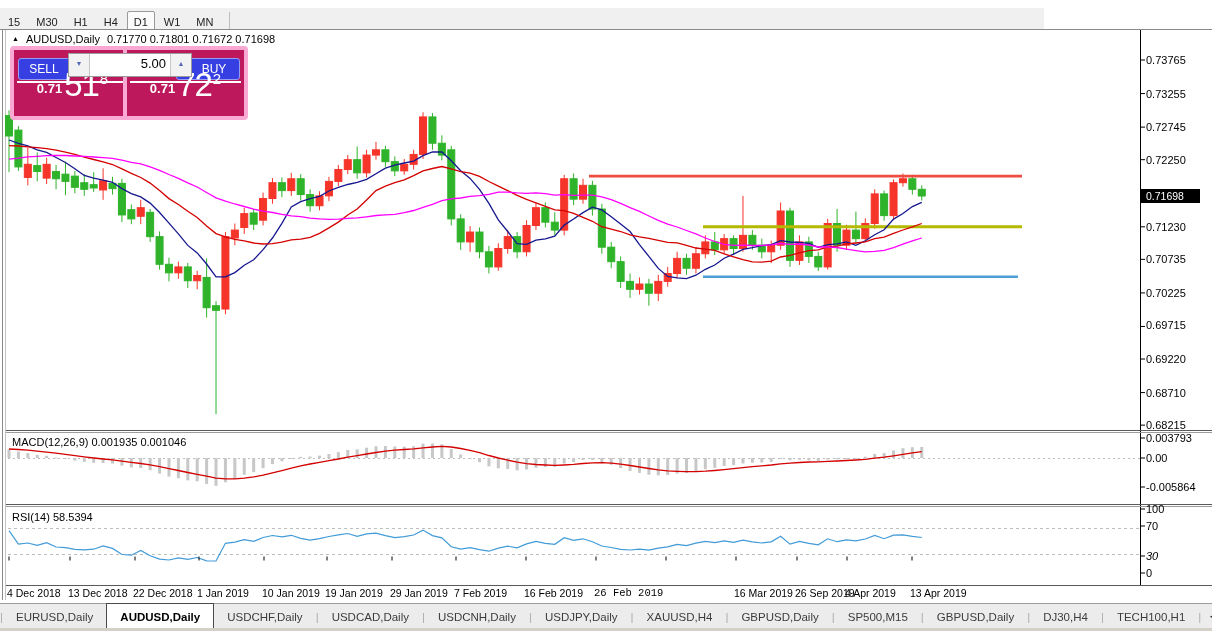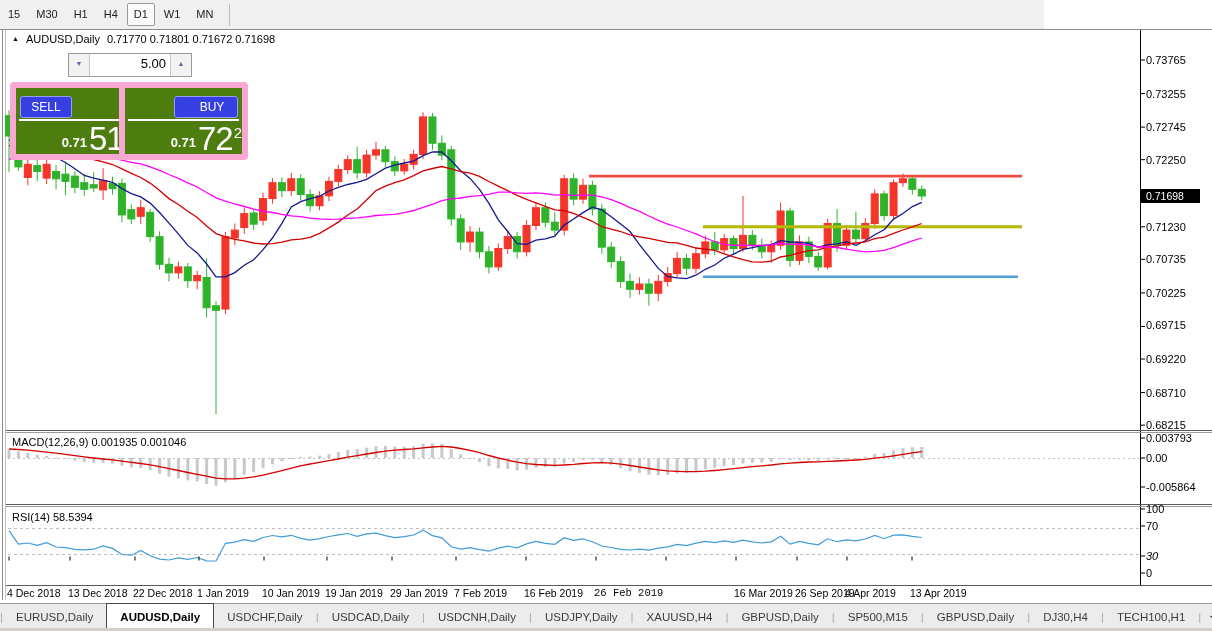--- a/index.html
+++ b/index.html
@@ -1,44 +1,44 @@
 <!DOCTYPE html>
 <html><head>
 <meta charset="utf-8">
 <style>
   html,body{margin:0;padding:0;background:#fff;}
   #app{position:relative;width:1212px;height:631px;overflow:hidden;background:#fff;
        font-family:"Liberation Sans","DejaVu Sans",sans-serif;-webkit-font-smoothing:antialiased;}
   
-  #toolbar{position:absolute;left:0;top:0;width:1044px;height:29px;background:#f0f0f0;
+  #toolbar{position:absolute;left:0;top:8px;width:1044px;height:29px;background:#f0f0f0;
            border-bottom:1px solid #b6b6b6;display:flex;align-items:center;}
   .tf-btn{height:21px;line-height:21px;padding:0 6px;margin:0 1px;font-size:11px;color:#222;
           text-align:center;border:1px solid transparent;border-radius:2px;}
   .tf-btn.active{background:#fbfbfb;border:1px solid #9a9a9a;}
   .tf-sep{width:1px;height:22px;background:#bdbdbd;margin:0 6px 0 8px;}
   
   #chartwin{position:absolute;left:0;top:29px;width:1212px;height:574px;background:#fff;}
   #chart-header{position:absolute;left:12px;top:4px;font-size:11px;color:#000;display:flex;align-items:center;gap:7px;}
   #chart-header .tri{font-size:7px;position:relative;top:-1px;}
   #svg-layer{position:absolute;left:0;top:0;}
   .axis-label{position:absolute;left:1146px;font-size:11px;color:#000;white-space:nowrap;}
   #cur-price-tag{position:absolute;left:1141px;width:54px;height:14px;background:#000;color:#fff;
                  font-size:10.5px;line-height:14px;padding-left:5px;}
   .pane-label{position:absolute;font-size:11px;color:#000;white-space:nowrap;}
   .date-label{position:absolute;top:558px;font-size:10.5px;color:#000;white-space:nowrap;}
   
   #trade-panel{position:absolute;left:10px;top:17px;width:238px;height:66px;}
-  .tp-half{position:absolute;top:0;width:117px;height:66px;background:#4d7c0f;border:6px solid #f9a8d4;border-radius:4px;margin-top:36px;}
+  .tp-half{position:absolute;top:0;width:117px;height:66px;background:#be185d;border:4px solid #f9a8d4;border-radius:4px;}
   #tp-sell{left:0;} #tp-buy{right:0;}
   .tp-btn{position:absolute;top:8px;height:20px;line-height:20px;background:#3640e2;color:#fff;
           border:1px solid #959cf2;border-radius:3px;font-size:12px;text-align:center;}
   #sell-btn{left:4px;width:50px;} #buy-btn{right:4px;width:50px;padding-left:12px;}
   .tp-underline{position:absolute;top:31px;left:3px;right:3px;height:2px;background:#fff;}
   .tp-price{position:absolute;left:0;right:0;top:33px;bottom:0;display:flex;align-items:flex-end;
-            justify-content:flex-end;color:#fff;padding-bottom:0;}
+            justify-content:center;color:#fff;padding-bottom:16px;}
   .tp-prefix{font-size:13px;font-weight:bold;margin:0 2px 4px 0;}
   .tp-big{font-size:33px;line-height:30px;letter-spacing:-1px;}
   .tp-sup{font-size:15px;line-height:15px;margin:0 0 14px 1px;}
   #tp-spinner{position:absolute;left:58px;top:7px;width:122px;height:22px;background:#fff;
               border:1px solid #9a9a9a;display:flex;z-index:3;}
   .sp-btn{width:20px;background:#f2f2f2;color:#5568b8;font-size:7px;text-align:center;line-height:20px;}
   #sp-down{border-right:1px solid #c6c6c6;} #sp-up{border-left:1px solid #c6c6c6;}
   #sp-value{flex:1;font-size:13px;color:#000;text-align:right;line-height:20px;padding-right:4px;}
   
   #tabbar{position:absolute;left:0;top:603px;width:1212px;height:25px;background:#ececec;

